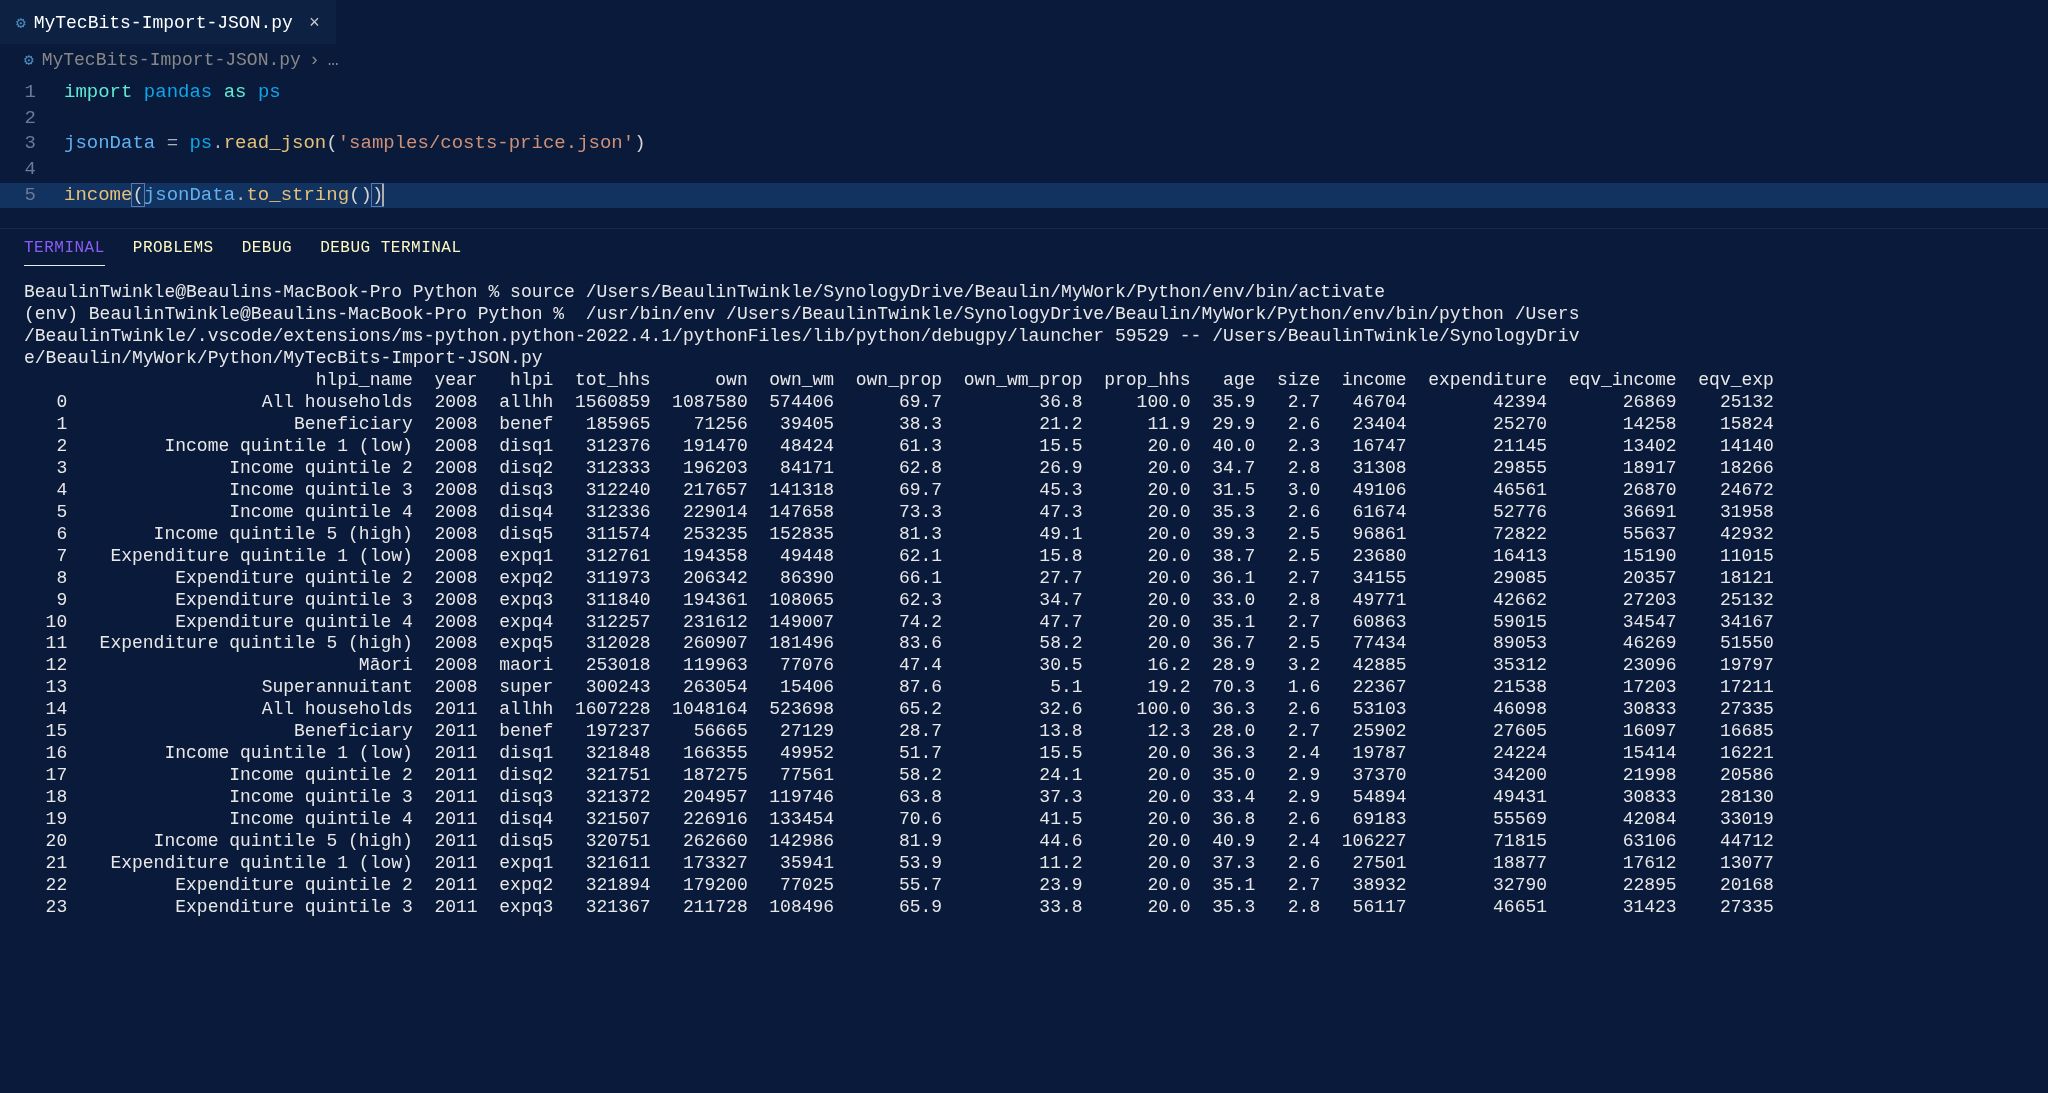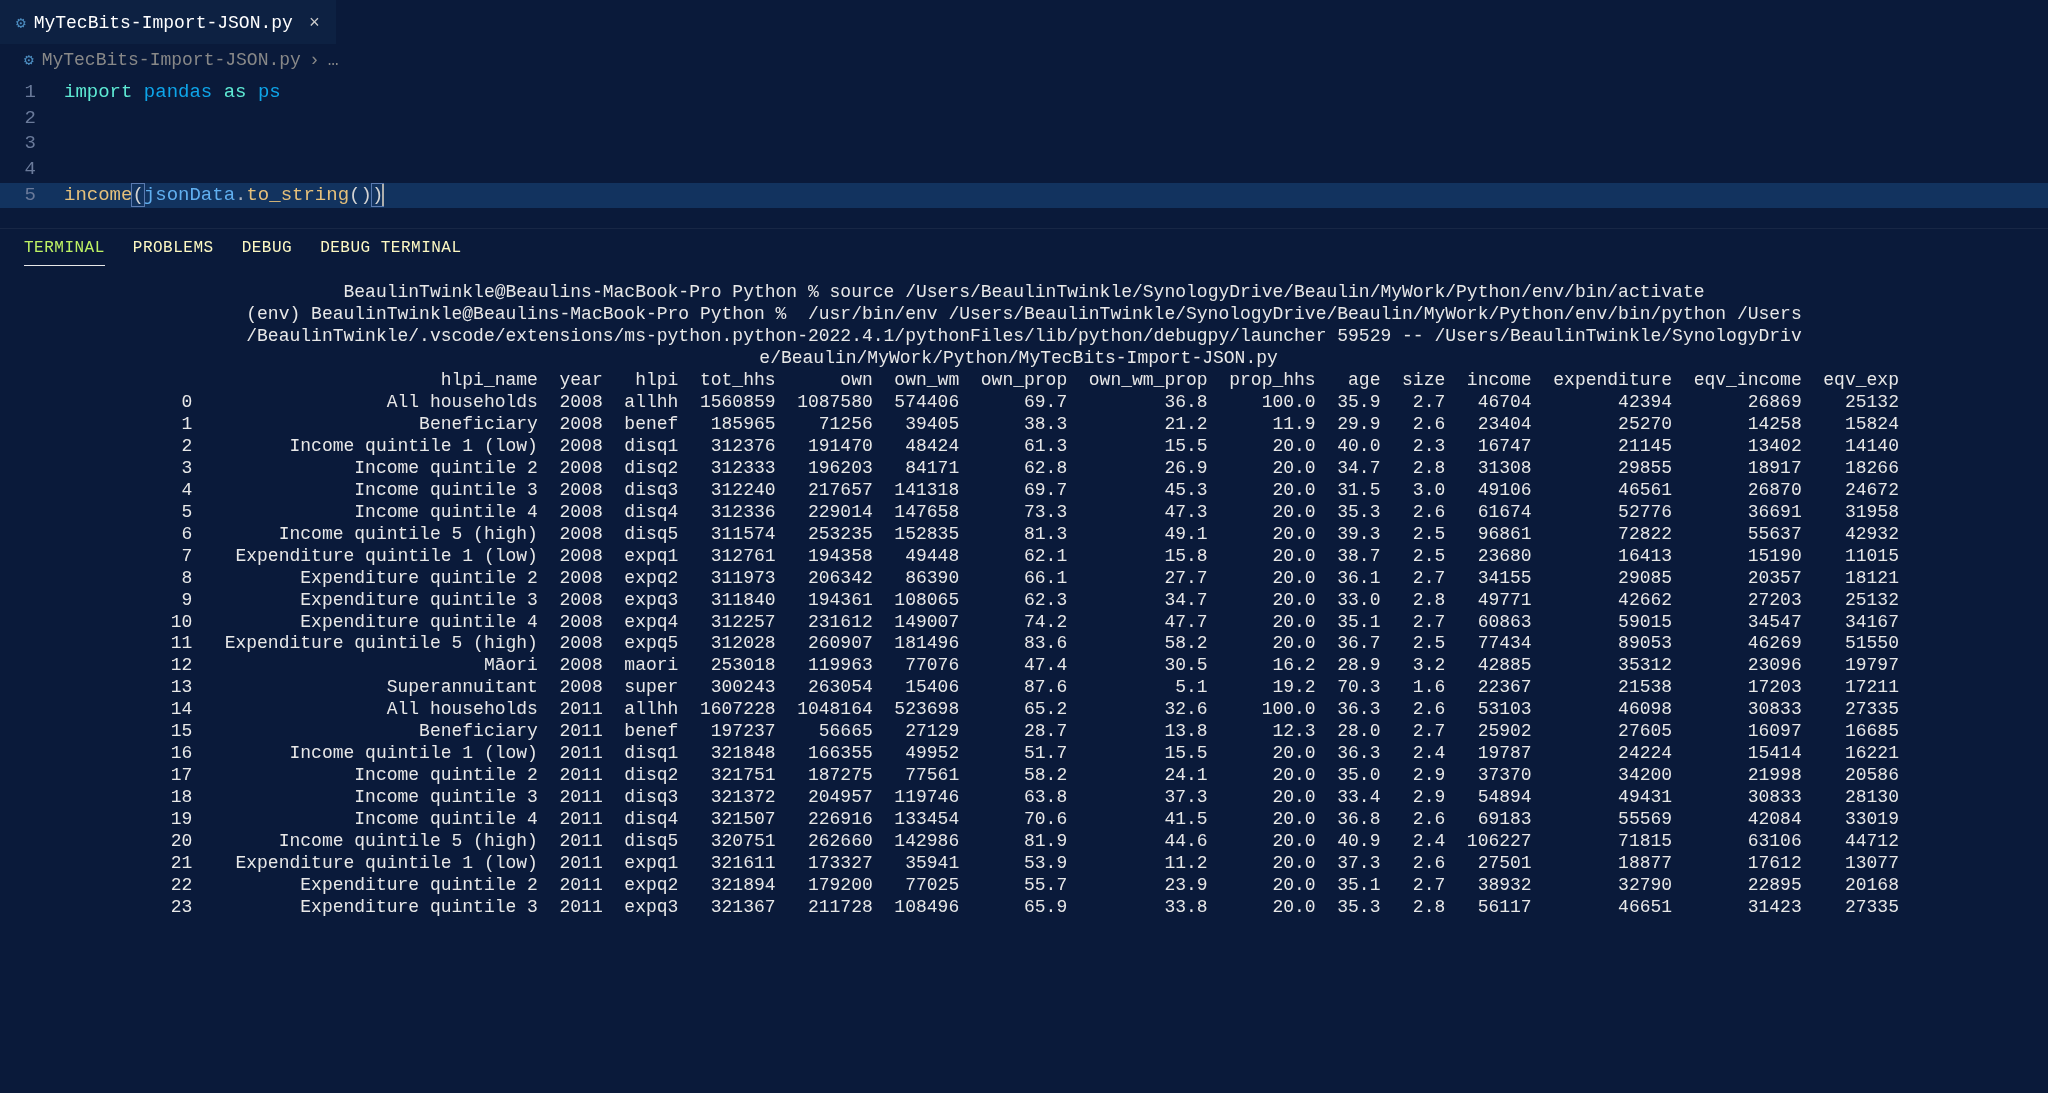--- a/index.html
+++ b/index.html
@@ -104,34 +104,33 @@
       letter-spacing: 0.5px;
       border-top: 1px solid rgba(255,255,255,0.06);
       margin-top: 8px;
     }
     .panel-tab {
       color: #fef9c3;
       padding-bottom: 8px;
       cursor: pointer;
     }
     .panel-tab.active {
-      color: #bef264;
+      color: #8b5cf6;
       border-bottom: 1px solid #e8e8e8;
     }
     
     
     .terminal {
       padding: 16px 24px;
       font-size: 18px;
       line-height: 1.22;
       white-space: pre;
       color: #e8e8e8;
       font-family: Menlo, Monaco, 'Courier New', monospace;
       overflow: hidden;
-      text-align: center;
     }
     .term-line { white-space: pre; }
   </style>
 </head>
 <body>
 
 <div class="tab-bar">
   <div class="tab active">
     <span class="tab-icon">⚙</span>
     <span class="tab-label">MyTecBits-Import-JSON.py</span>
@@ -150,20 +149,21 @@
     <div class="editor-line">
       <span class="line-number">1</span>
       <span class="line-content"><span class="kw">import</span><span class="txt"> </span><span class="mod">pandas</span><span class="txt"> </span><span class="kw">as</span><span class="txt"> </span><span class="mod">ps</span></span>
     </div>
     <div class="editor-line">
       <span class="line-number">2</span>
       <span class="line-content"></span>
     </div>
     <div class="editor-line">
       <span class="line-number">3</span>
+      <span class="line-content"><span class="var">jsonData</span><span class="txt"> </span><span class="op">=</span><span class="txt"> </span><span class="mod">ps</span><span class="op">.</span><span class="fn">read_json</span><span class="paren">(</span><span class="str">'samples/costs-price.json'</span><span class="paren">)</span></span>
     </div>
     <div class="editor-line">
       <span class="line-number">4</span>
       <span class="line-content"></span>
     </div>
     <div class="editor-line highlighted">
       <span class="line-number">5</span>
       <span class="line-content"><span class="fn">income</span><span class="paren paren-hl">(</span><span class="var">jsonData</span><span class="op">.</span><span class="fn">to_string</span><span class="paren">(</span><span class="paren">)</span><span class="paren paren-hl">)</span><span class="cursor"></span></span>
     </div>
   </div>

